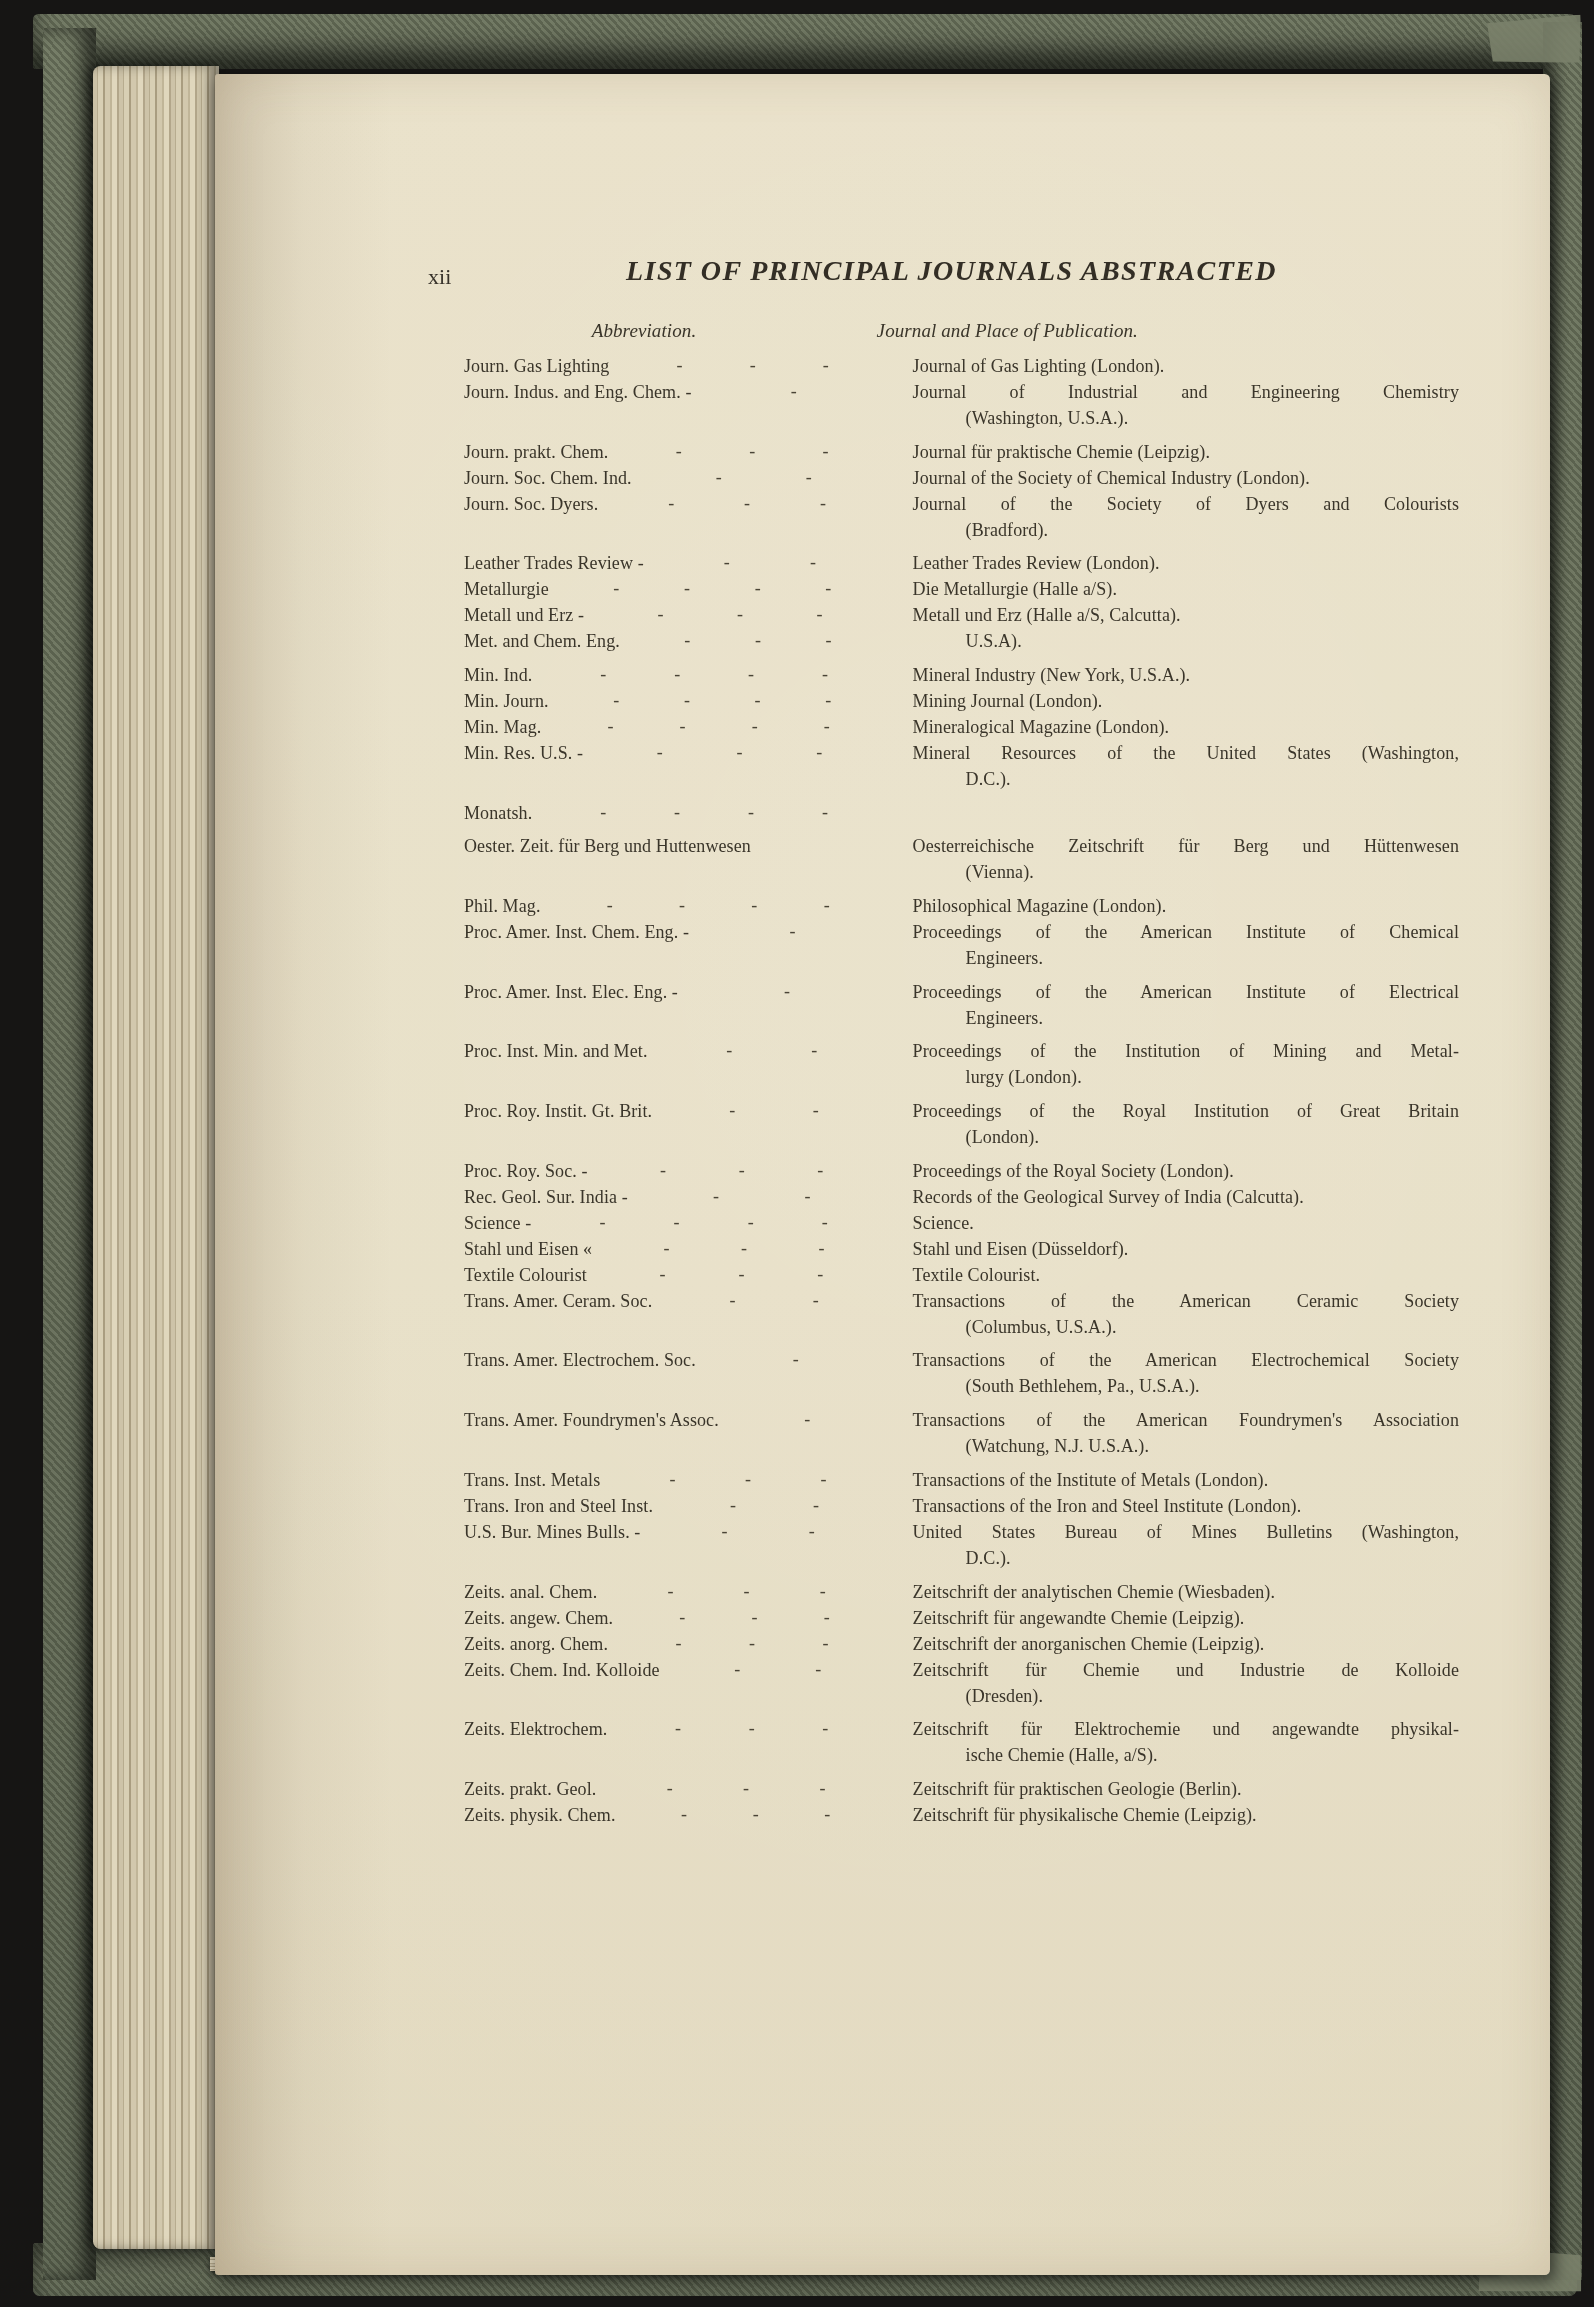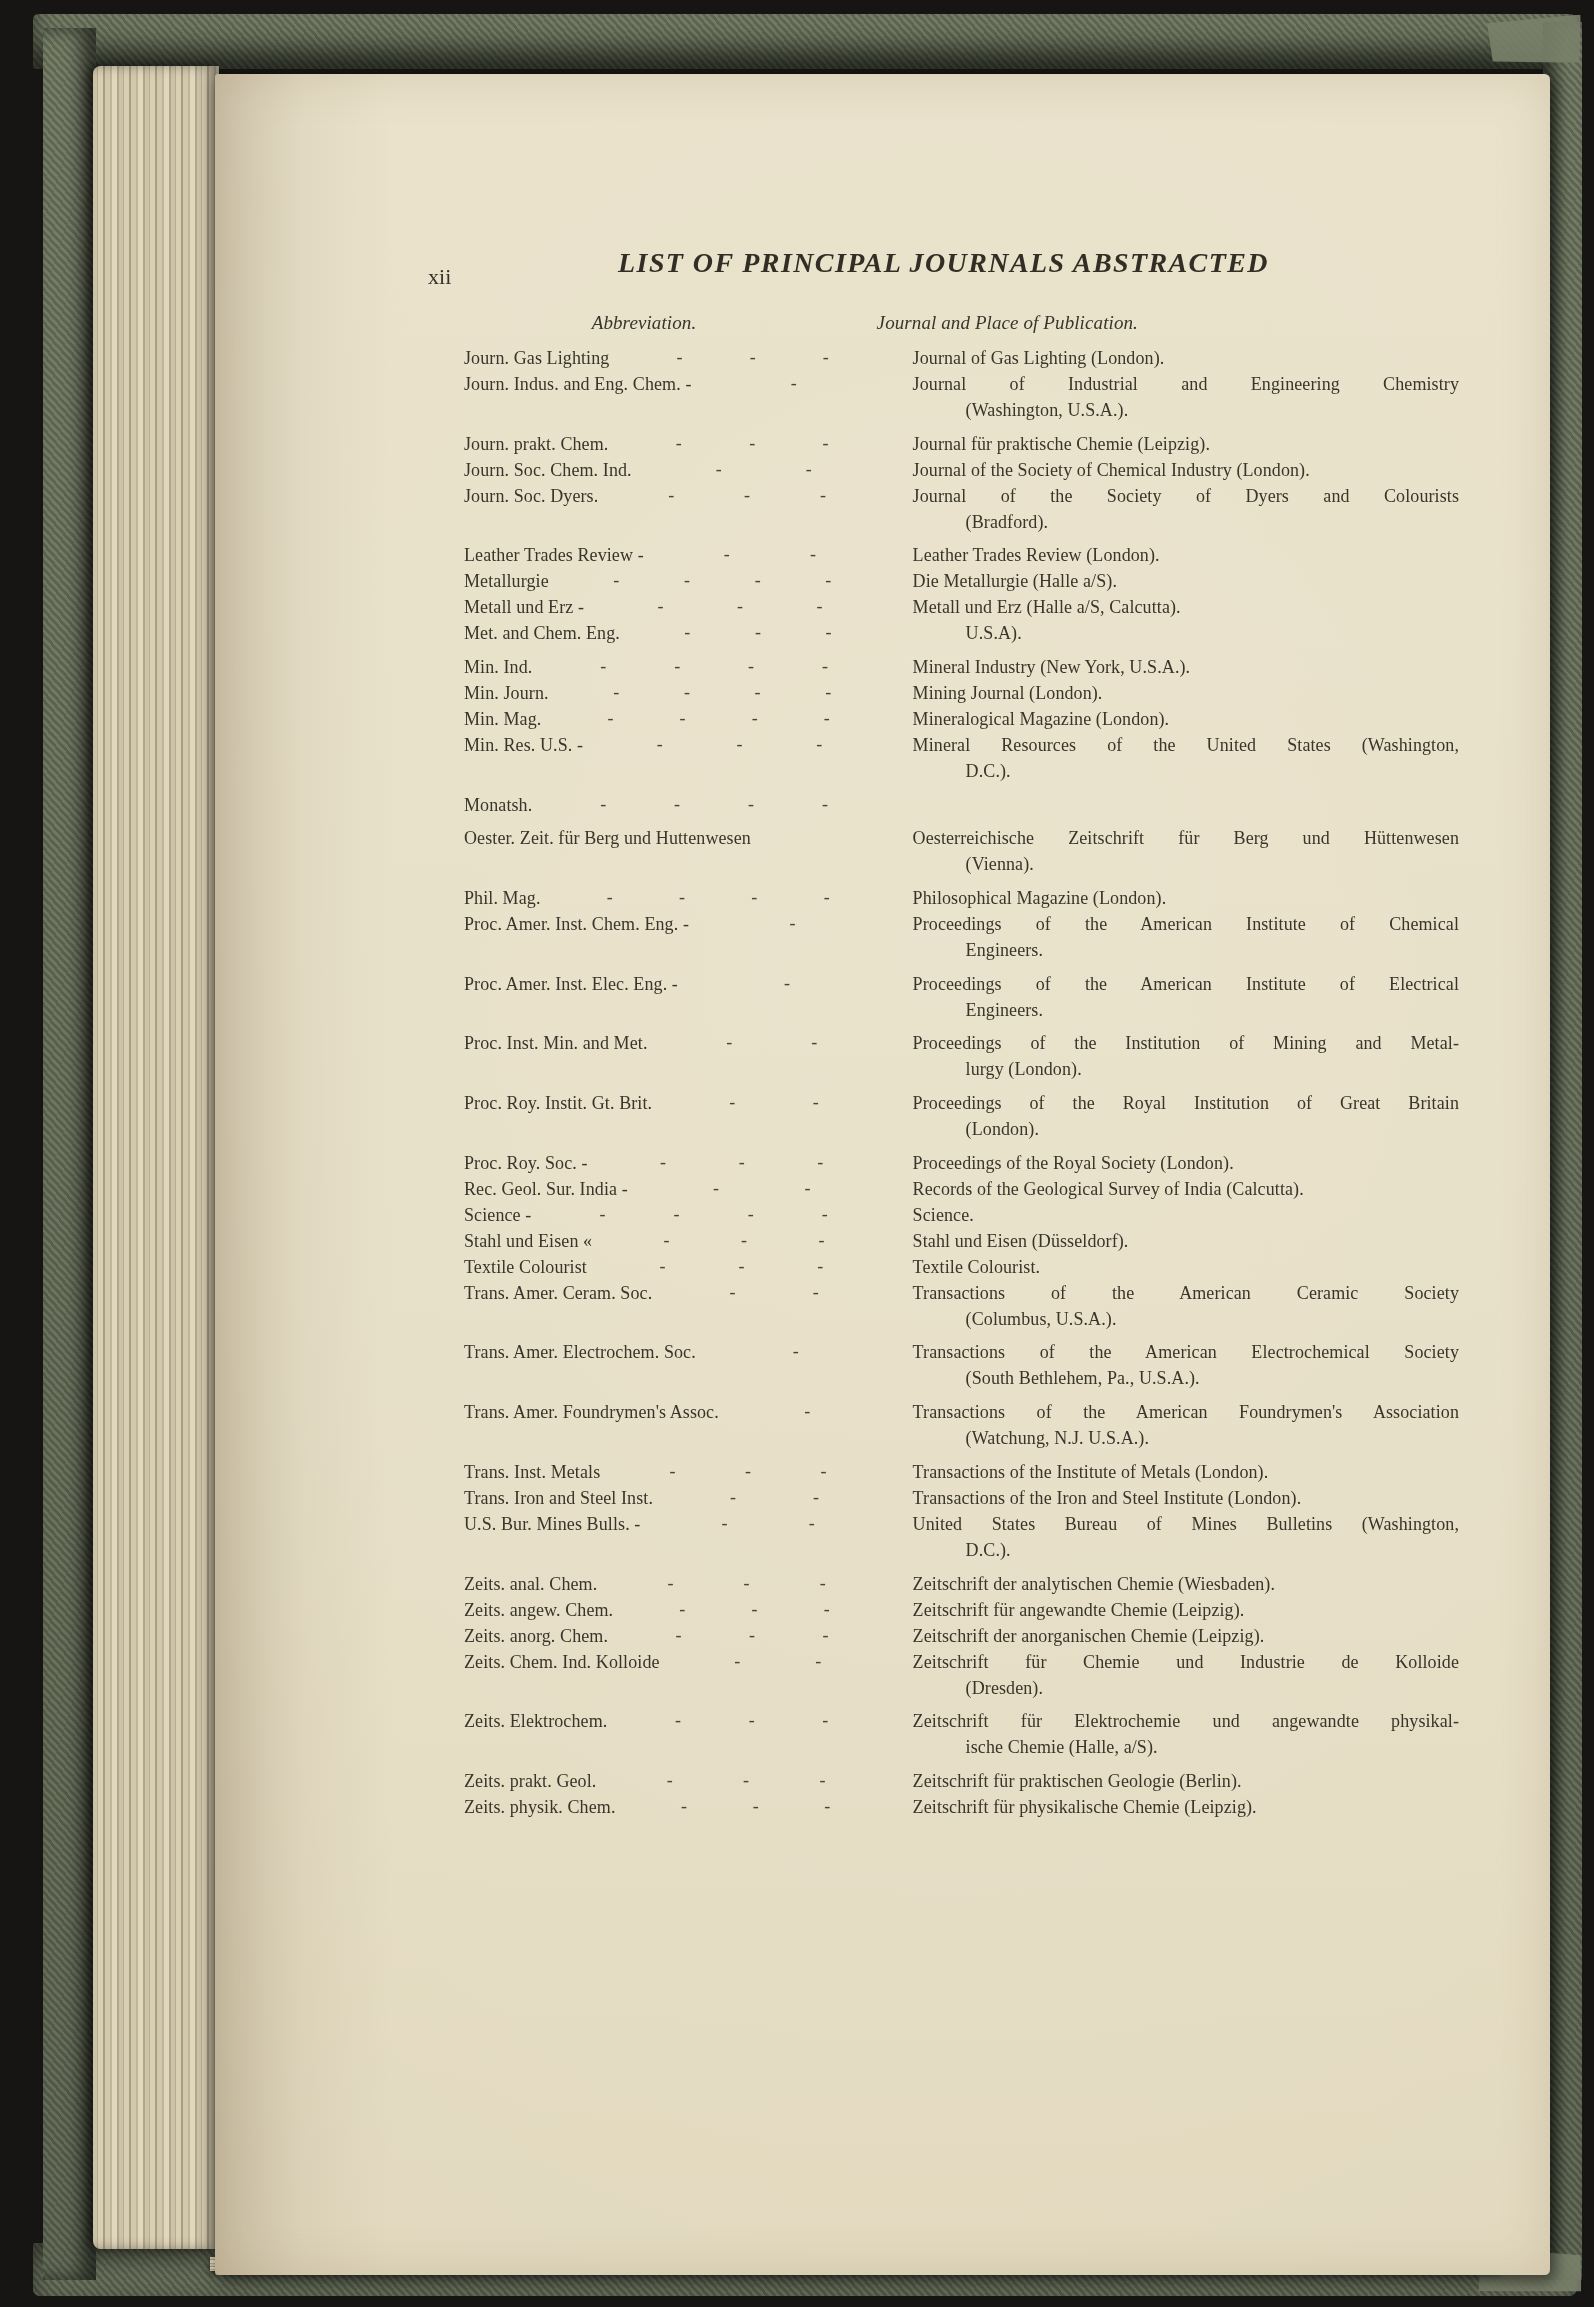--- a/index.html
+++ b/index.html
@@ -61,26 +61,26 @@
     font-size:18px;line-height:26px;
     letter-spacing:0.1px;
   }
   
   .head-row{position:relative;height:48px;}
   .page-num{
     position:absolute;left:0;top:14.4px;font-size:22px;color:#37322a;
   }
   .doc-title{
     position:absolute;left:50%;transform:translateX(-50%);top:0;
-    margin:0;white-space:nowrap;
+    margin:8px;white-space:nowrap;
     font-size:28px;font-weight:600;font-style:italic;letter-spacing:1.4px;
     color:#332e25;
   }
   
-  .col-headers{display:flex;margin-top:12px;margin-bottom:8.9px;font-style:italic;font-size:19px;color:#3a352a;}
+  .col-headers{display:flex;margin-top:20px;margin-bottom:8.9px;font-style:italic;font-size:19px;color:#3a352a;}
   .col-h-left{width:432px;margin-right:16.6px;text-align:center;}
   .col-h-right{flex:1;text-align:left;}
   
   .entries{margin-top:2.2px;}
   .entry-row{display:flex;align-items:flex-start;margin-left:36px;}
   .entry-row.gap-after{margin-bottom:7.7px;}
   .abbr-cell{width:432px;margin-right:16.6px;display:flex;}
   .abbr-text{white-space:nowrap;}
   .dash-leader{flex:1;display:flex;justify-content:space-evenly;color:#4a4436;}
   .dash-leader span{transform:translateY(-1.1px);}

